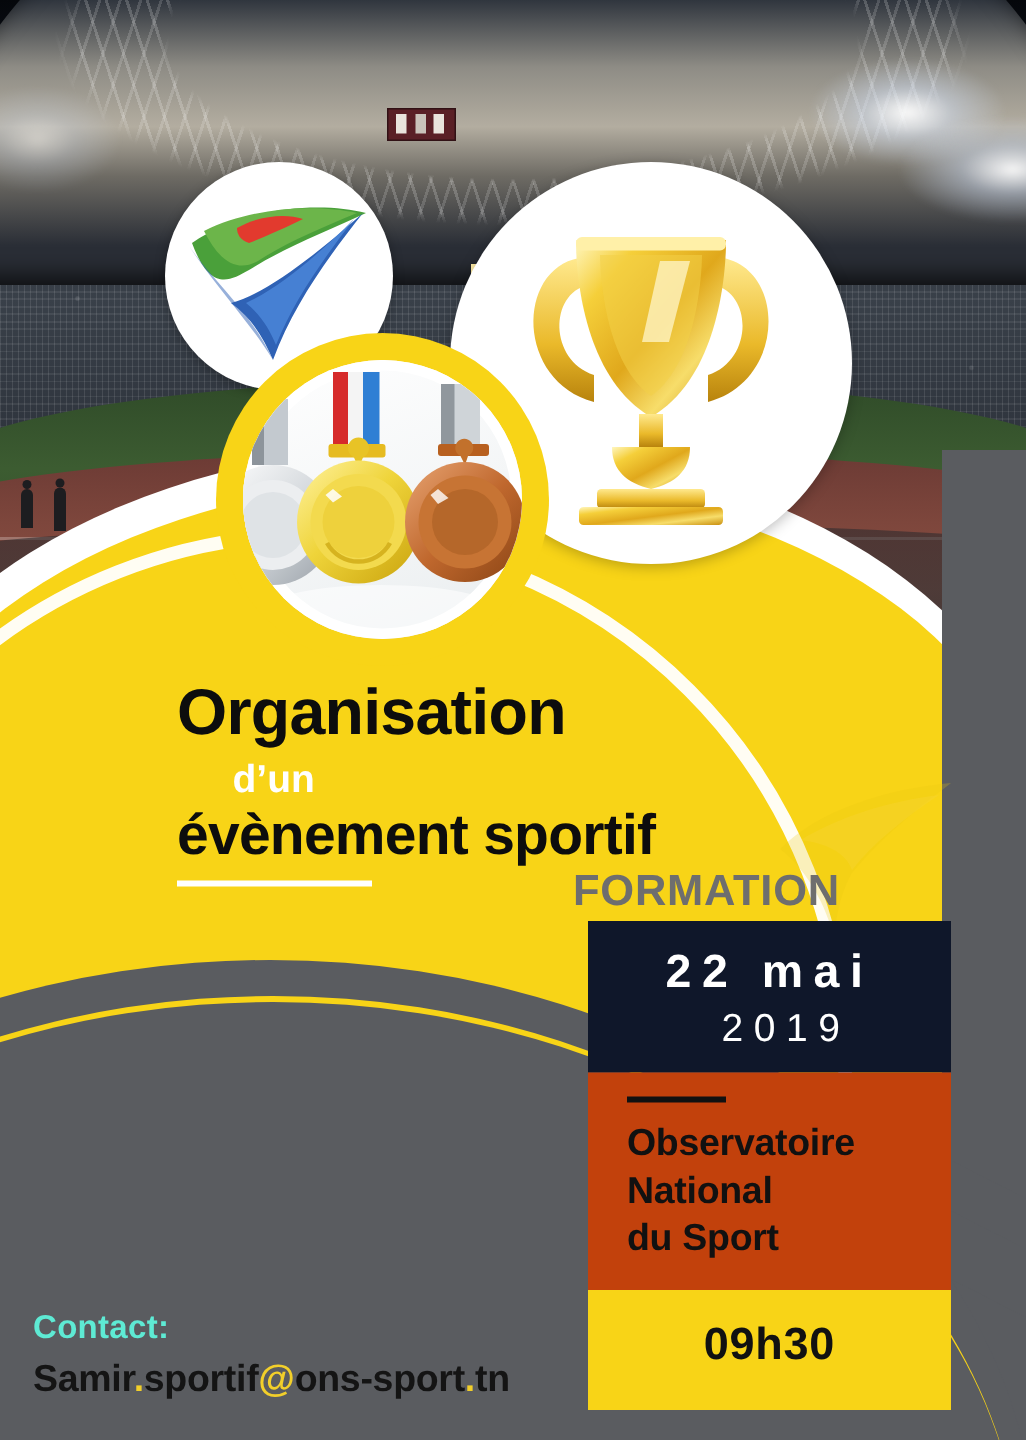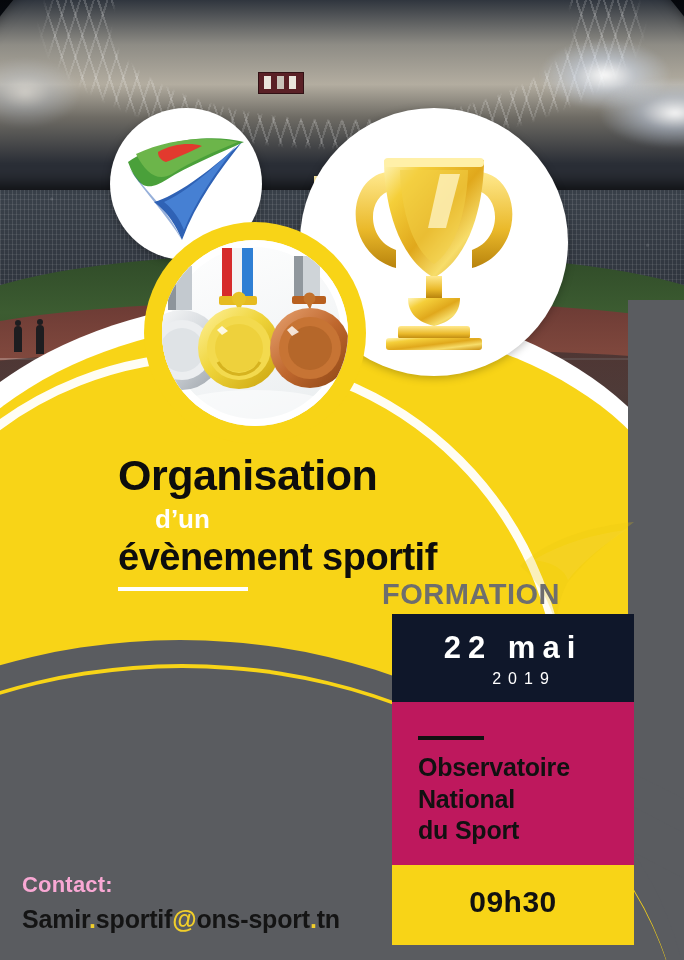--- a/index.html
+++ b/index.html
@@ -204,38 +204,38 @@
 
   
   .card{position:absolute;z-index:21;left:392px;top:614px;width:242px;}
   .card-date{
     background:#0f172a;padding:16px 0 14px 0;text-align:center;
   }
   .d-day{
     color:#ffffff;font-size:31px;font-weight:bold;letter-spacing:7px;
   }
   .d-year{
-    color:#ffffff;font-size:16px;font-weight:normal;letter-spacing:7px;margin-top:4px;
+    color:#ffffff;font-size:26px;font-weight:normal;letter-spacing:7px;margin-top:4px;
     padding-left:22px;
   }
   .card-venue{
-    background:#be185d;padding:32px 0 18px 26px;
+    background:#c2410c;padding:14px 0 18px 26px;
   }
   .v-rule{width:66px;height:4px;background:#111;margin:2px 0 12px 0;}
   .v-line{
     color:#111;font-size:25px;font-weight:bold;line-height:1.26;letter-spacing:-.2px;
   }
   .card-time{
     background:#f8d417;padding:20px 0 26px 0;text-align:center;
   }
   .time-txt{color:#111;font-size:30px;font-weight:bold;letter-spacing:.5px;}
 
   
   .contact{position:absolute;z-index:20;left:22px;top:872px;}
-  .c-label{color:#f9a8d4;font-size:22px;font-weight:bold;letter-spacing:.2px;}
+  .c-label{color:#5eead4;font-size:22px;font-weight:bold;letter-spacing:.2px;}
   .c-mail{color:#141414;font-size:25px;font-weight:bold;letter-spacing:-.2px;margin-top:7px;}
   .c-mail .hl{color:#f2cf2a;}
 </style>
 </head>
 <body>
 
 <div id="poster">
 
   <div class="stadium">
     <div class="sky"></div>

